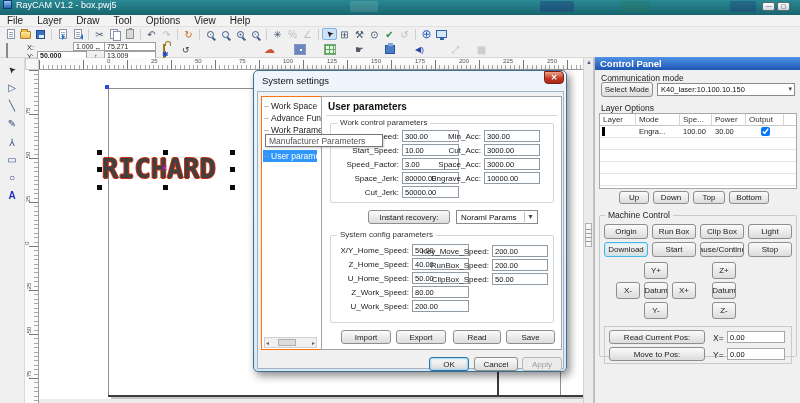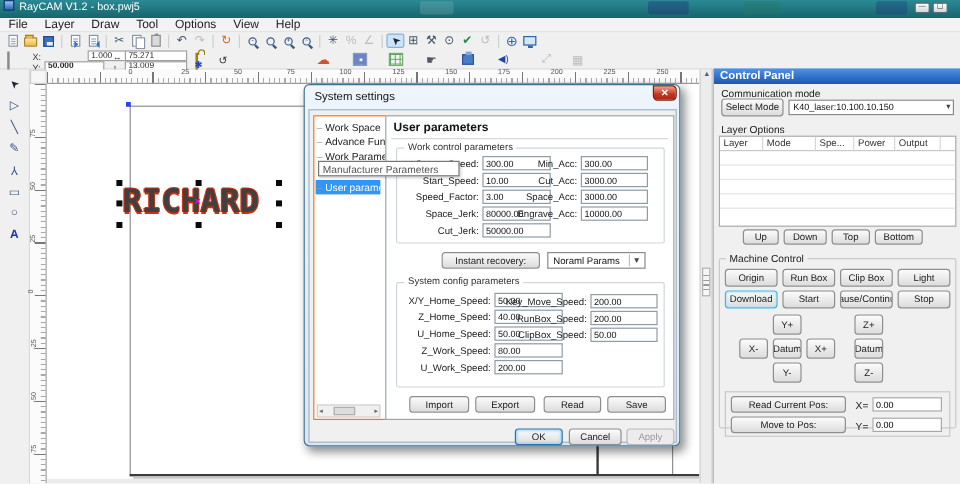--- a/index.html
+++ b/index.html
@@ -311,20 +311,29 @@
     </span>
 
   <span class="cp-label" style="left:6px;top:46px">Layer Options</span>
   <div class="abs cp-table">
     <div class="cp-thead">
       <span class="cw0">Layer</span>
       <span class="cw1">Mode</span>
       <span class="cw2">Spe...</span>
       <span class="cw3">Power</span>
       <span class="cw4">Output</span>
+    </div>
+    <div class="cp-row">
+      <span class="cw0" style="padding:0"><span class="swatch" style="background:#000"></span></span>
+      <span class="cw1">Engra...</span>
+      <span class="cw2">100.00</span>
+      <span class="cw3">30.00</span>
+      <span class="cw4" style="padding:0;display:flex;justify-content:center">
+          <input type="checkbox" style="position: static; width: 9px; height: 9px;" checked="true">
+        </span>
     </div>
     <div class="cp-row"></div>
     <div class="cp-row"></div>
     <div class="cp-row"></div>
     <div class="cp-row"></div>
   </div>
   <span class="btn" style="left:24px;top:134px;width:30px;height:13px">Up</span>
   <span class="btn" style="left:58px;top:134px;width:36px;height:13px">Down</span>
   <span class="btn" style="left:98px;top:134px;width:32px;height:13px">Top</span>
   <span class="btn" style="left:134px;top:134px;width:40px;height:13px">Bottom</span>

